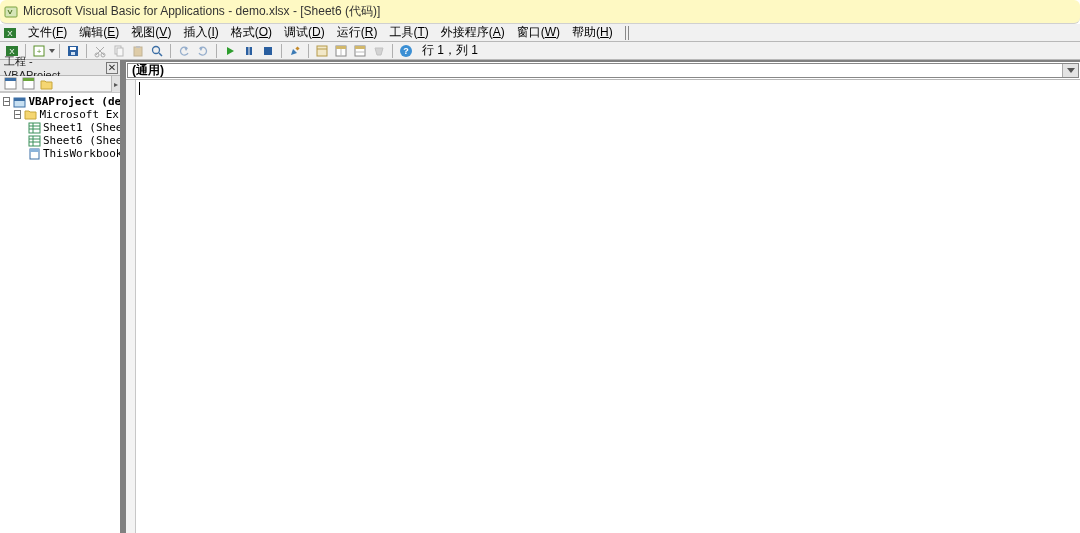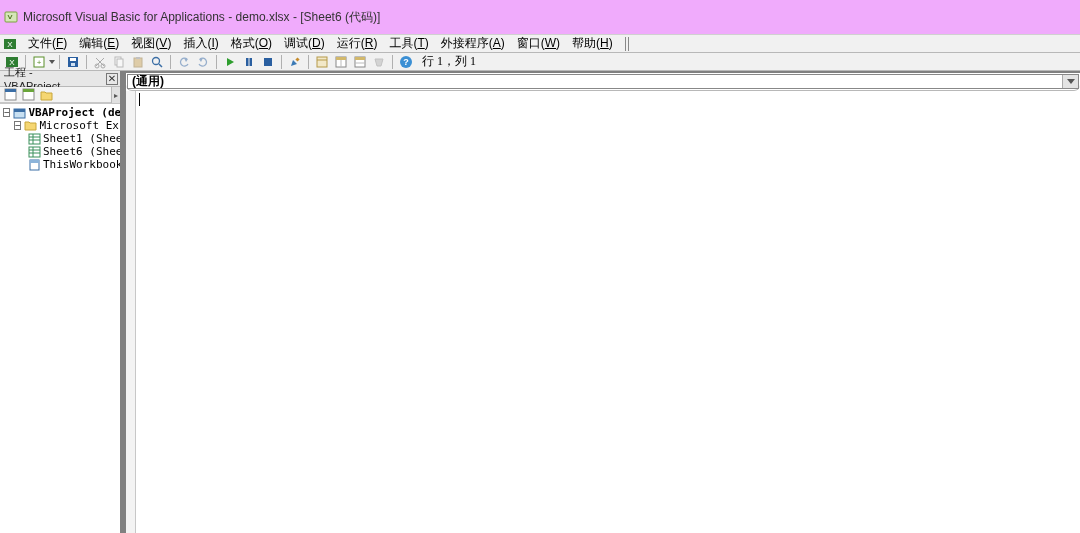--- a/index.html
+++ b/index.html
@@ -6,28 +6,29 @@
   html, body {
     margin: 0; padding: 0;
     width: 1080px; height: 533px;
     font-family: "Microsoft YaHei", "SimSun", Tahoma, sans-serif;
     font-size: 11px;
     background: #fff;
     overflow: hidden;
   }
   
   .titlebar {
-    height: 35px;
-    background: #f0abfc;
+    height: 24px;
+    background: #fef9c3;
     border-bottom: 1px solid #d0d0d0;
     display: flex;
     align-items: center;
     padding: 0 4px;
     font-size: 12px;
     color: #333;
+    border-radius: 6px;
   }
   .titlebar .app-icon {
     width: 14px; height: 14px;
     margin-right: 5px;
     display:flex; align-items:center; justify-content:center;
   }
   
   .menubar {
     height: 18px;
     background: #f1f1f1;
@@ -76,21 +77,20 @@
     margin: 0 3px;
   }
   .tb-drop {
     width: 6px; display:flex; align-items:center; justify-content:center;
   }
   .tb-status {
     margin-left: 6px;
     font-size: 12px;
     color: #000;
     white-space: nowrap;
-    font-family: Liberation Serif, serif;
   }
   
   .body {
     display: flex;
     height: calc(533px - 21px - 18px - 18px);
     width: 100%;
     background: #808080;
   }
   .left-pane {
     width: 120px;
@@ -199,21 +199,20 @@
     border-right: 0;
     display: flex;
     flex-direction: column;
   }
   .combo-row {
     height: 18px;
     display: flex;
     align-items: stretch;
     border-bottom: 1px solid #b8b8b8;
     background: #fff;
-    border-radius: 6px;
   }
   .combo {
     flex: 1;
     display: flex;
     align-items: center;
     border: 1px solid #888;
     background: #fff;
     margin: 1px;
     font-size: 12px;
     position: relative;

